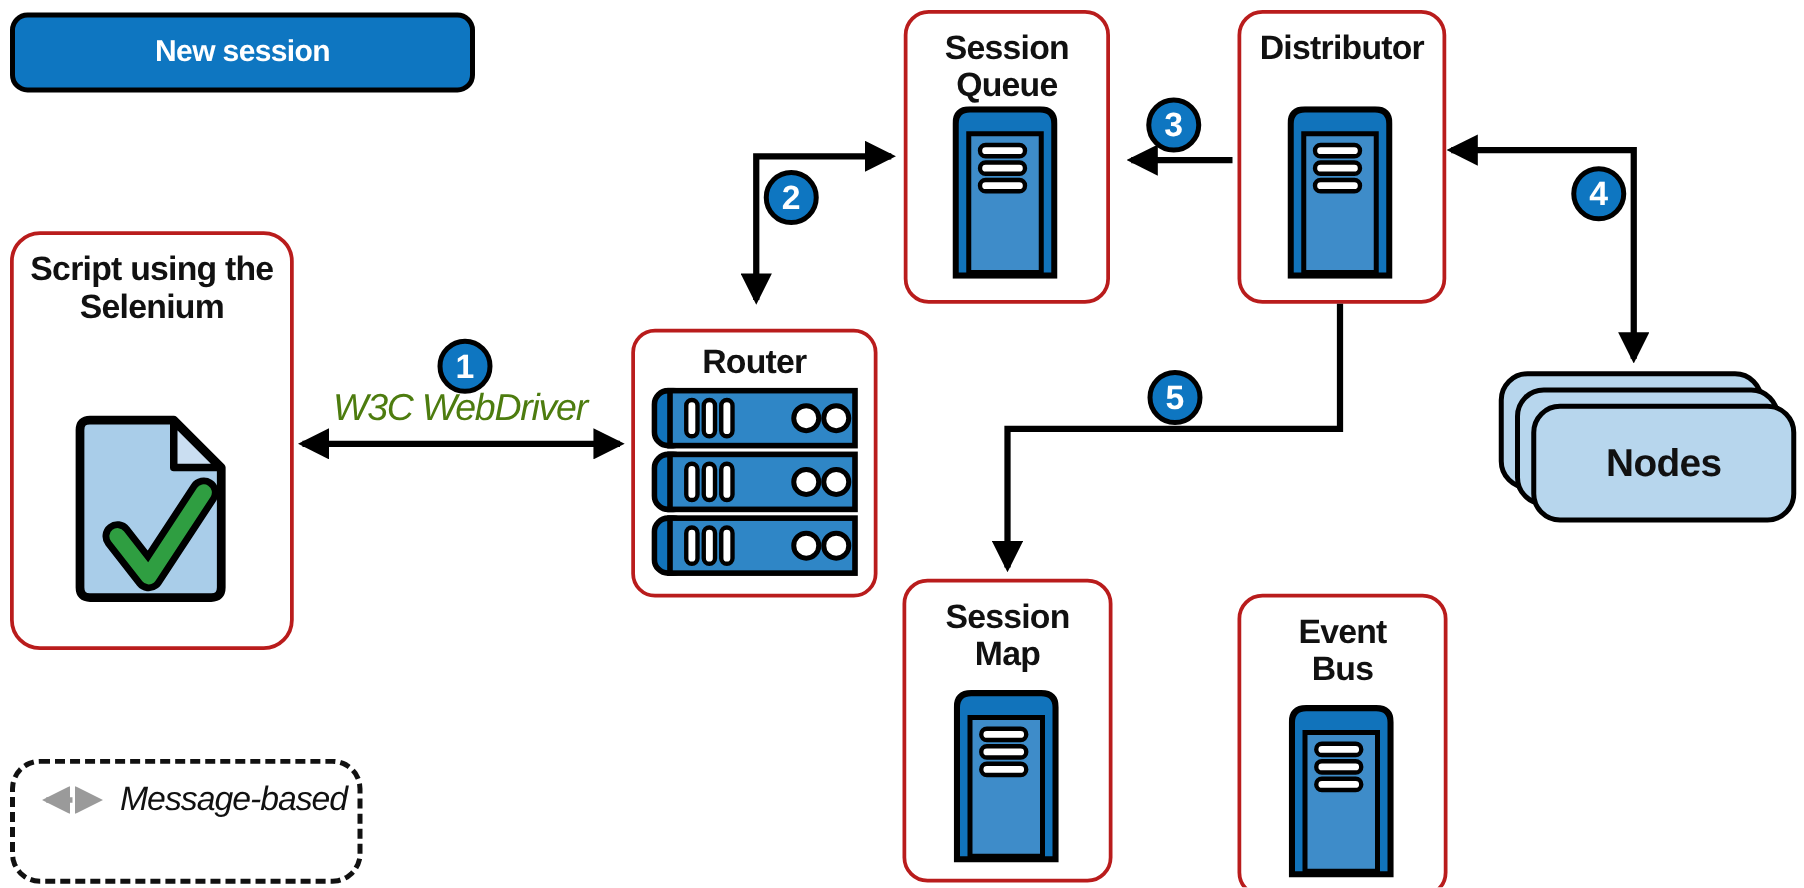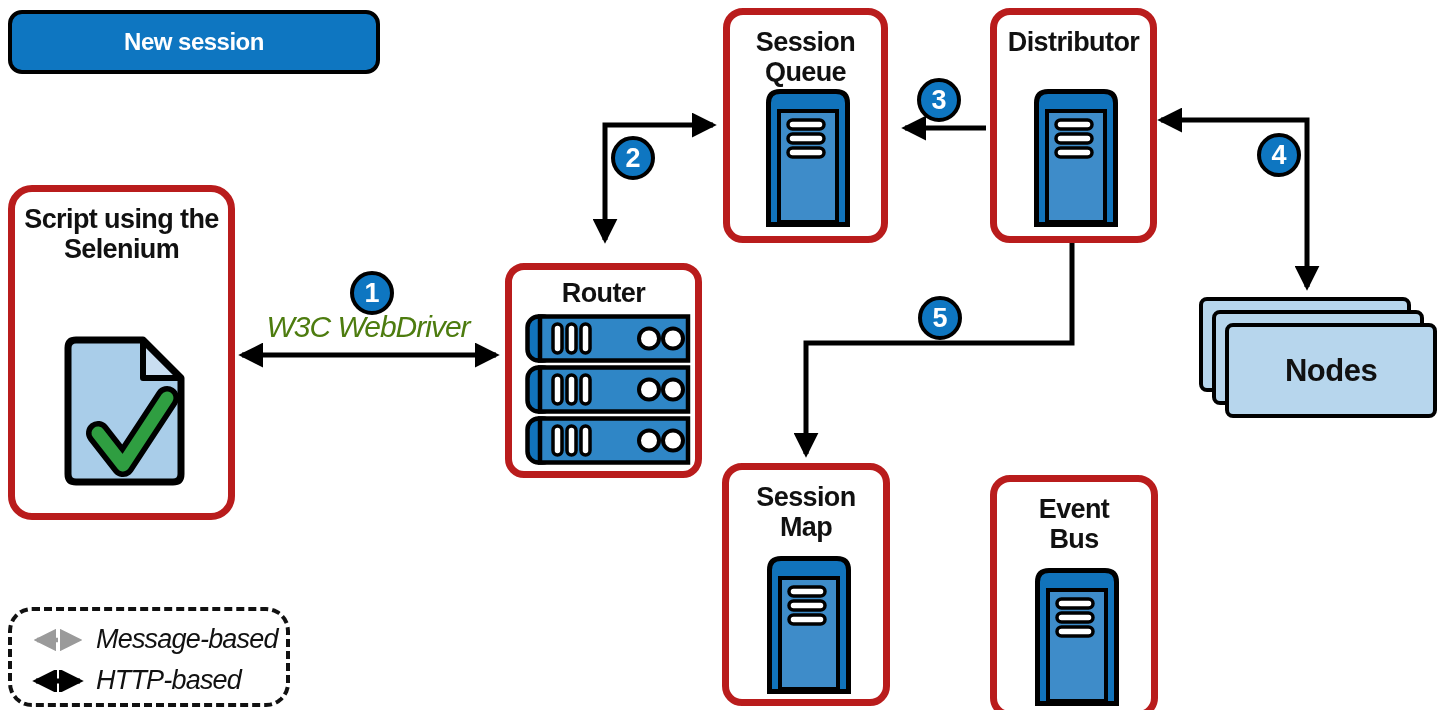--- a/index.html
+++ b/index.html
@@ -1,32 +1,32 @@
 <!DOCTYPE html>
 <html><head>
 <meta charset="utf-8">
 <style>
   html,body{margin:0;padding:0;background:#fff;}
   .canvas{position:relative;width:1443px;height:710px;background:#fff;overflow:hidden;
           font-family:"Liberation Sans",sans-serif;color:#111;}
   .abs{position:absolute;box-sizing:border-box;}
-  .box{position:absolute;box-sizing:border-box;background:#fff;border:7px solid #b91c1c;
+  .box{position:absolute;box-sizing:border-box;background:#fff;border:3px solid #b91c1c;
        border-radius:20px;text-align:center;}
   .box-title{font-size:27px;font-weight:600;line-height:1.12;letter-spacing:-0.6px;padding-top:12px;}
   .badge{position:absolute;left:8px;top:10px;width:372px;height:64px;box-sizing:border-box;
          background:#0e76c1;border:4px solid #000;border-radius:14px;color:#fff;
          display:flex;align-items:center;justify-content:center;
          font-size:24px;font-weight:700;letter-spacing:-0.5px;}
   .step-circle{position:absolute;box-sizing:border-box;width:44px;height:44px;border-radius:50%;
          background:#0e76c1;border:4px solid #000;color:#fff;display:flex;align-items:center;
          justify-content:center;font-size:27px;font-weight:700;z-index:5;}
   .wire-label{position:absolute;text-align:center;font-style:italic;font-weight:500;
          font-size:30px;letter-spacing:-1px;color:#4d7c0f;}
   .cards .card{position:absolute;box-sizing:border-box;width:212px;height:95px;background:#b7d6ed;
-         border:4px solid #000;border-radius:8px;}
+         border:4px solid #000;border-radius:23px;}
   .cards .card.front{display:flex;align-items:center;justify-content:center;
          font-size:31px;font-weight:600;letter-spacing:-0.5px;}
   .legend{position:absolute;left:8px;top:607px;width:282px;height:100px;box-sizing:border-box;
          border:4px dashed #111;border-radius:24px;padding:8px 6px 0 8px;}
   .legend-row{display:flex;align-items:center;height:41px;}
   .legend-row .lbl{font-style:italic;font-weight:500;font-size:27px;letter-spacing:-0.8px;}
   svg{display:block;}
   .wires{position:absolute;left:0;top:0;z-index:2;pointer-events:none;}
   .t-rail{fill:#1173bb;stroke:#000;stroke-width:5;}
   .t-panel{fill:#3e8cc9;stroke:#000;stroke-width:4;}
@@ -174,26 +174,15 @@
       <svg width="76" height="22" viewBox="0 0 76 22">
         <defs>
           <marker id="mg" viewBox="0 0 10 10" refX="8.5" refY="5" markerWidth="5" markerHeight="5" orient="auto-start-reverse" markerUnits="strokeWidth">
             <path d="M0 0 L10 5 L0 10 Z" fill="#9a9a9a"></path>
           </marker>
         </defs>
         <path d="M 17 11 H 59" fill="none" stroke="#9a9a9a" stroke-width="4.5" stroke-dasharray="7 7" marker-start="url(#mg)" marker-end="url(#mg)"></path>
       </svg>
       <span class="lbl">Message-based</span>
     </div>
-    <div class="legend-row">
-      <svg width="76" height="22" viewBox="0 0 76 22">
-        <defs>
-          <marker id="mk" viewBox="0 0 10 10" refX="8.5" refY="5" markerWidth="5" markerHeight="5" orient="auto-start-reverse" markerUnits="strokeWidth">
-            <path d="M0 0 L10 5 L0 10 Z" fill="#000"></path>
-          </marker>
-        </defs>
-        <path d="M 16 11 H 60" fill="none" stroke="#000" stroke-width="5" marker-start="url(#mk)" marker-end="url(#mk)"></path>
-      </svg>
-      <span class="lbl">HTTP-based</span>
-    </div>
   </div>
 
 </div>
 
 </body></html>

